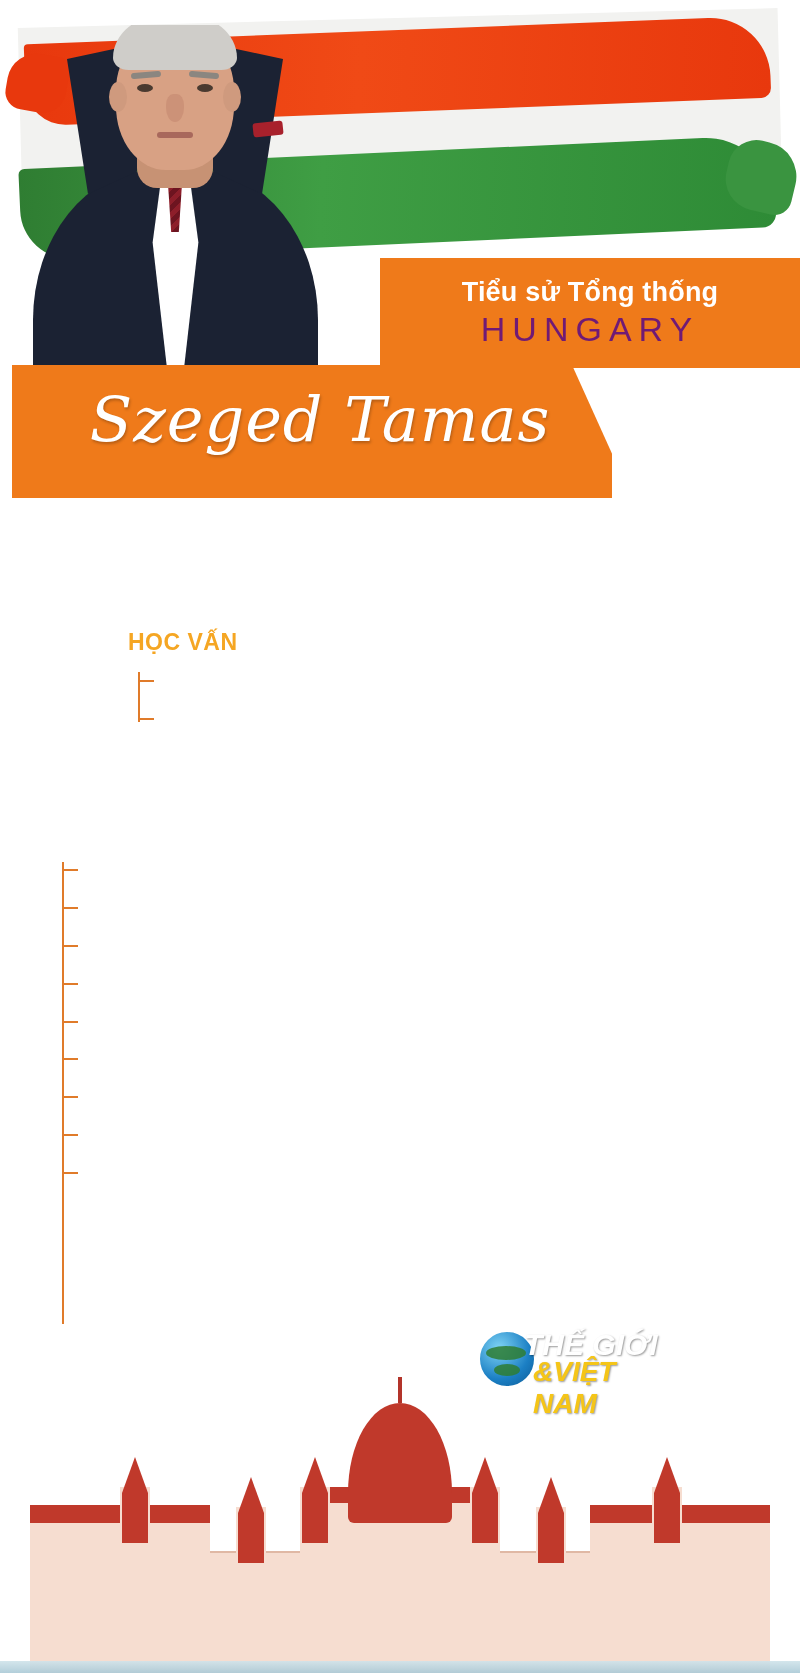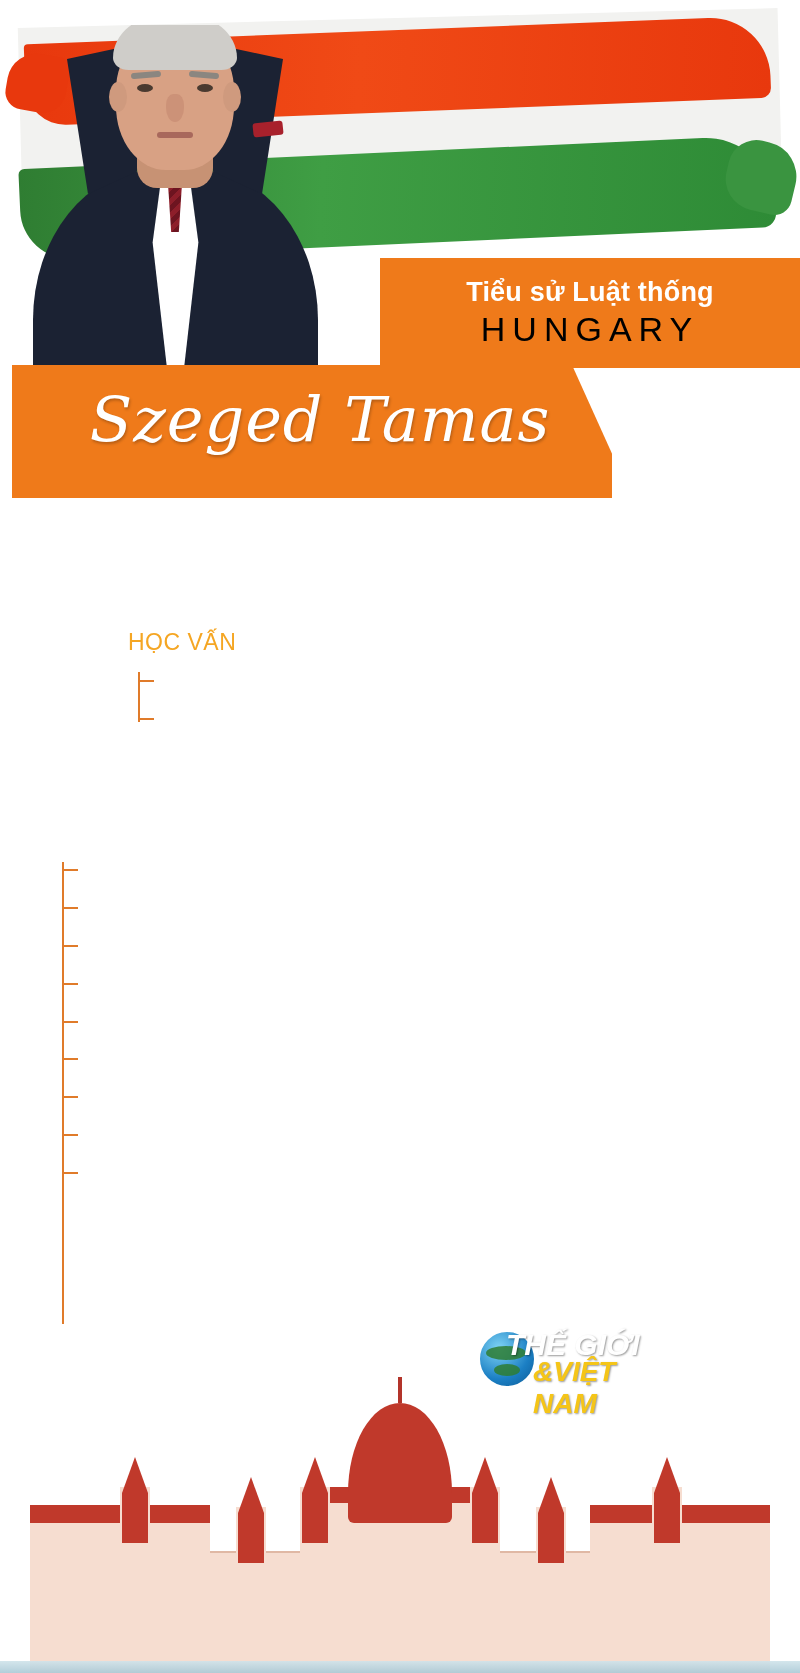--- a/index.html
+++ b/index.html
@@ -206,21 +206,21 @@
     align-items: center;
     justify-content: center;
   }
   .title-ribbon .t1 {
     color: #ffffff;
     font-size: 27px;
     font-weight: bold;
     letter-spacing: 0.2px;
   }
   .title-ribbon .t2 {
-    color: #000000;
+    color: #701a75;
     font-size: 34px;
     letter-spacing: 7px;
     margin-top: 2px;
   }
   .name-band-inner {
     position: absolute;
     left: 12px; top: 365px;
     width: 600px; height: 133px;
     background: #ef7a1a;
     clip-path: polygon(0 0, 560px 0, 620px 133px, 0 133px);
@@ -258,21 +258,21 @@
     font-size: 21px;
     font-weight: bold;
     font-style: italic;
     line-height: 1.42;
   }
 
   .section-title {
     position: absolute;
     color: #f5a623;
     font-size: 23px;
-    font-weight: normal;
+    font-weight: bold;
     letter-spacing: 0.5px;
   }
   #edu-title { left: 128px; top: 629px; }
   #career-title { left: 128px; top: 818px; }
 
   
   .tl {
     position: absolute;
     color: #ffffff;
   }
@@ -350,21 +350,21 @@
     content: "";
     position: absolute;
     left: 14px; top: 32px;
     width: 26px; height: 12px;
     background: #2e7d32;
     border-radius: 50%;
     opacity: 0.85;
   }
   .logo .l1 {
     position: absolute;
-    left: 28px; top: 8px;
+    left: 46px; top: 8px;
     color: #ffffff;
     font-size: 30px;
     font-weight: bold;
     font-style: italic;
     text-shadow: 1px 1px 2px rgba(0,0,0,0.4);
   }
   .logo .l2 {
     position: absolute;
     left: 55px; top: 36px;
     color: #f5c518;
@@ -476,21 +476,21 @@
       <div class="p-brow-l"></div>
       <div class="p-brow-r"></div>
       <div class="p-eye-l"></div>
       <div class="p-eye-r"></div>
       <div class="p-nose"></div>
       <div class="p-mouth"></div>
     </div>
   </div>
 
   <div class="title-ribbon">
-    <div class="t1">Tiểu sử Luật thống</div>
+    <div class="t1">Tiểu sử Tổng thống</div>
     <div class="t2">HUNGARY</div>
   </div>
 
   <div class="name-band-inner"></div>
   <div class="name-text">Szeged Tamas</div>
 
   <div class="intro">Ông Sulyok Tamas sinh ngày 24/3/1956 tại Kiskunfelegyhaza, Hungary</div>
 
   <div class="section-title" id="edu-title">HỌC VẤN</div>
   <div class="vline" id="edu-vline"></div>

